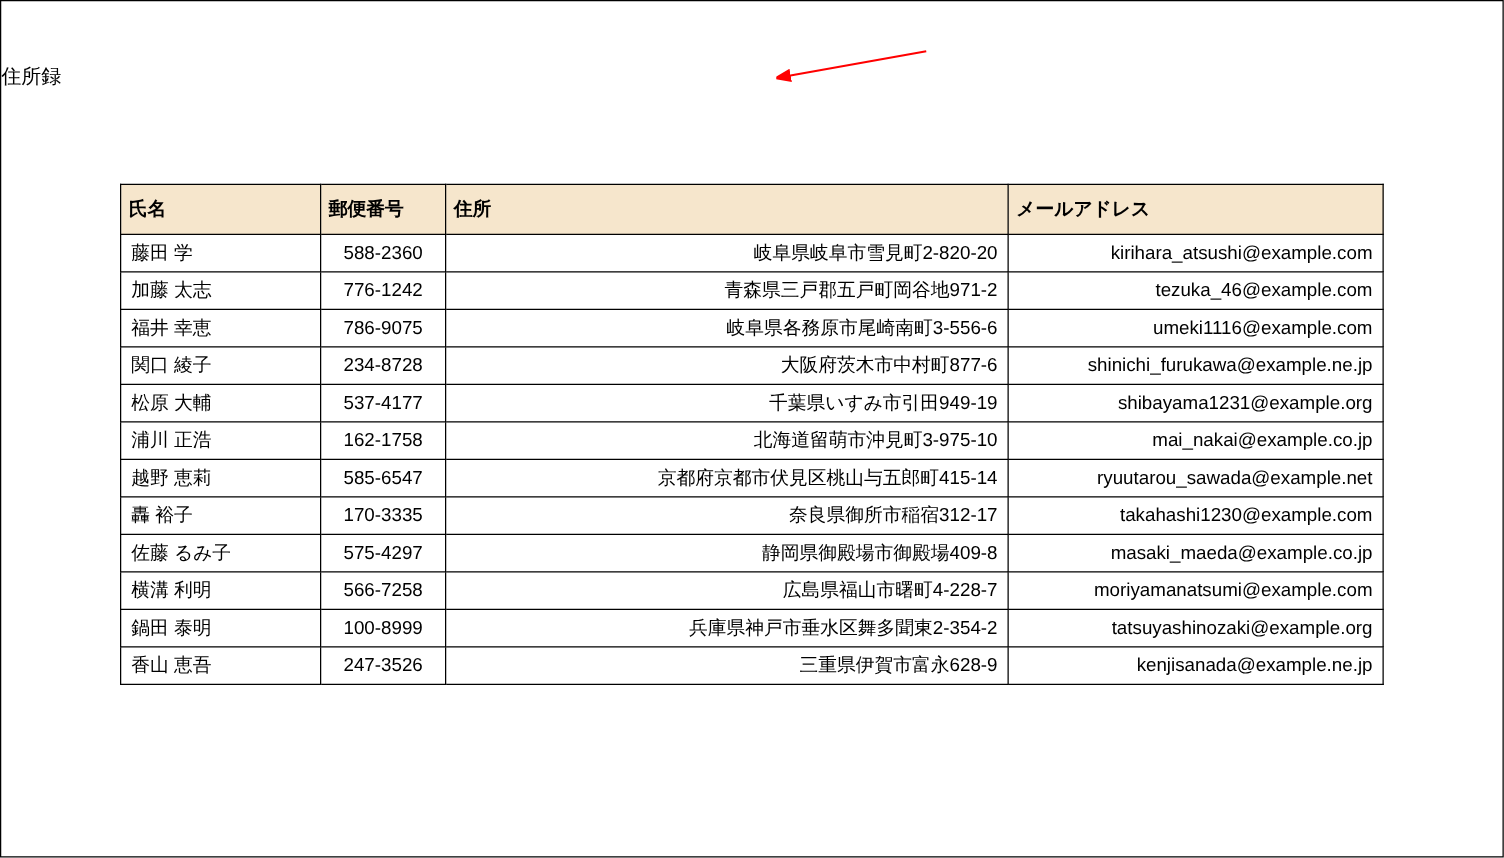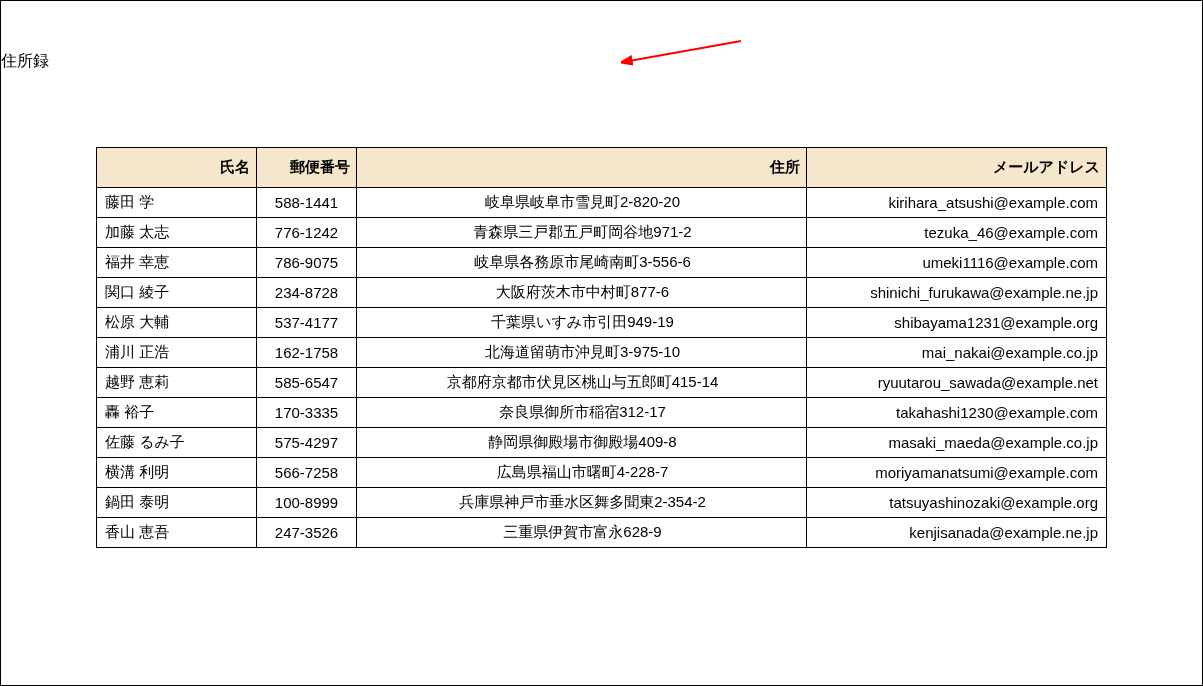--- a/index.html
+++ b/index.html
@@ -39,32 +39,32 @@
       width: 100%;
       border-collapse: collapse;
       table-layout: fixed;
     }
     th {
       background-color: #f6e6cc;
       border: 1px solid #000;
       padding: 10px 6px;
       font-weight: bold;
       font-size: 15px;
-      text-align: right;
+      text-align: left;
     }
     td {
       border: 1px solid #000;
       padding: 5px 8px;
       font-size: 15px;
       white-space: nowrap;
       overflow: hidden;
     }
     .col-name { width: 160px; }
     .col-zip { width: 100px; text-align: center; }
-    .col-addr { width: auto; text-align: center; margin-left: 44px; }
+    .col-addr { width: auto; text-align: right; margin-left: 44px; }
     .col-email { width: 300px; text-align: right; }
     td.col-email, td.col-addr { padding-left: 10px; }
   </style>
 </head>
 <body>
 
 <div class="title-container">
   <span class="title">住所録</span>
   <svg class="arrow-svg" viewBox="0 0 140 40">
     <defs>
@@ -88,21 +88,21 @@
       <tr>
         <th>氏名</th>
         <th>郵便番号</th>
         <th>住所</th>
         <th>メールアドレス</th>
       </tr>
     </thead>
     <tbody id="tbody">
     <tr>
           <td class="col-name">藤田 学</td>
-          <td class="col-zip">588-1441</td>
+          <td class="col-zip">588-2360</td>
           <td class="col-addr">岐阜県岐阜市雪見町2-820-20</td>
           <td class="col-email">kirihara_atsushi@example.com</td>
         </tr>
         <tr>
           <td class="col-name">加藤 太志</td>
           <td class="col-zip">776-1242</td>
           <td class="col-addr">青森県三戸郡五戸町岡谷地971-2</td>
           <td class="col-email">tezuka_46@example.com</td>
         </tr>
         <tr>

